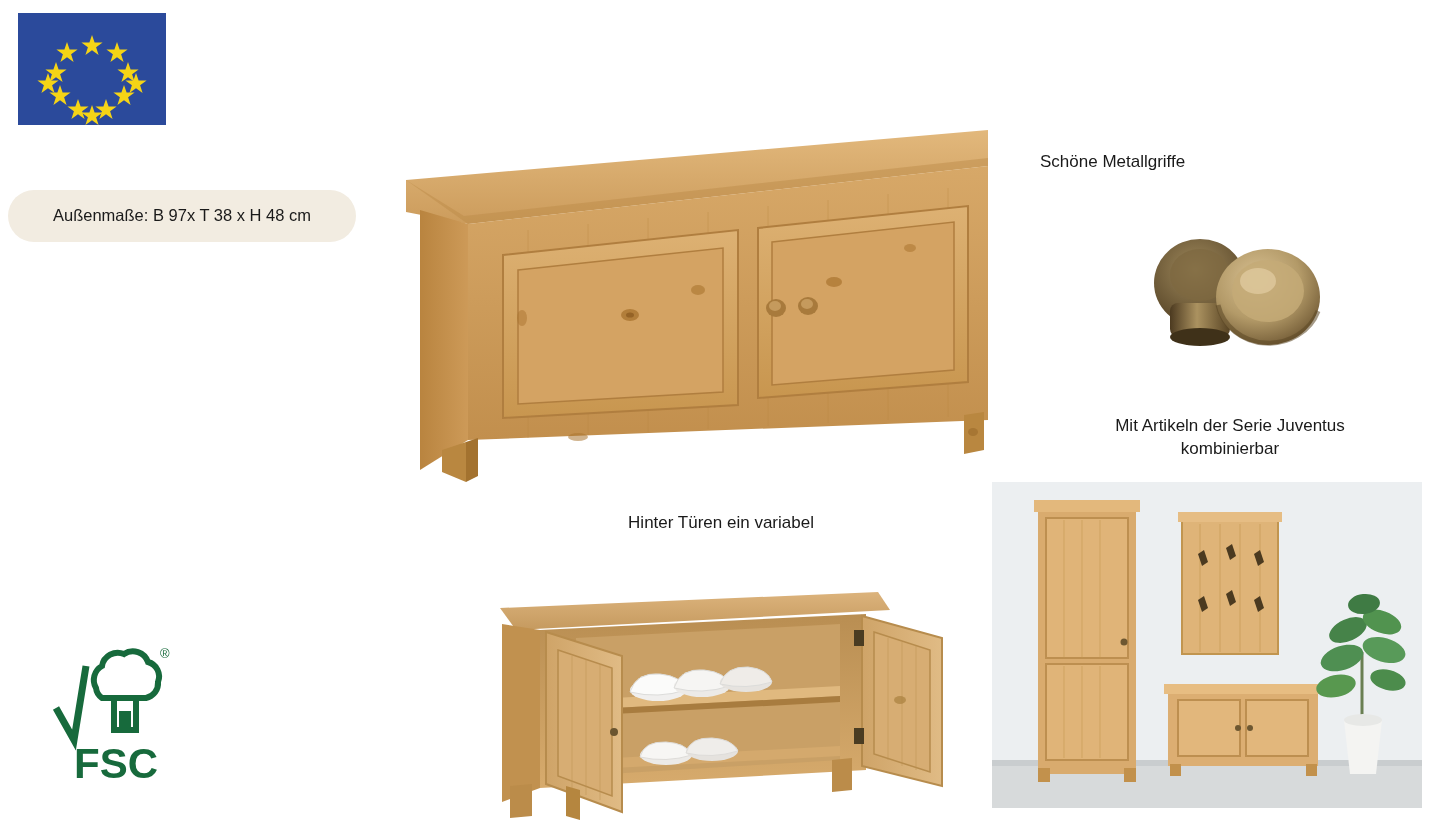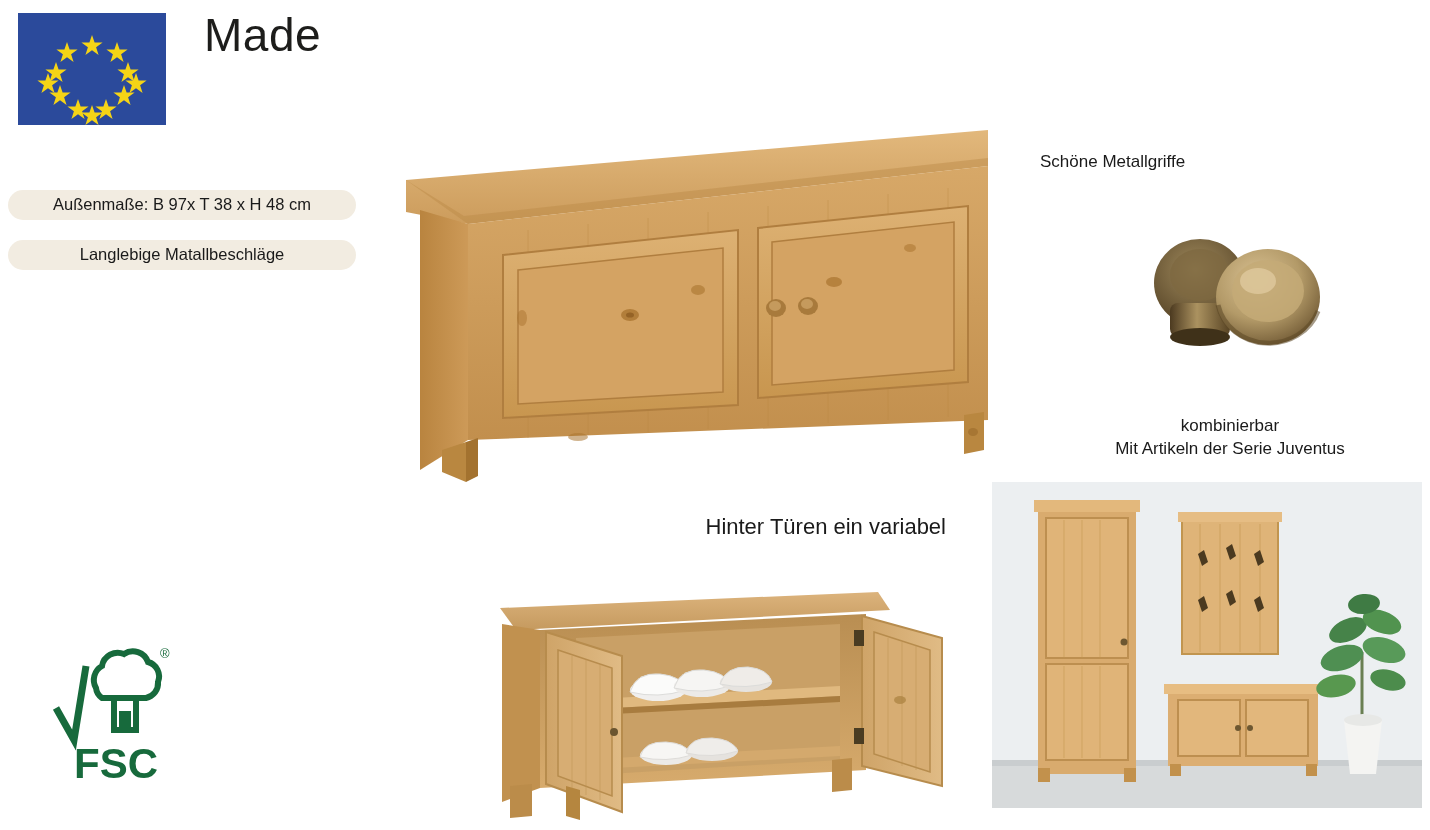--- a/index.html
+++ b/index.html
@@ -54,21 +54,21 @@
   #features {
     position: absolute;
     left: 8px;
     top: 190px;
     width: 348px;
   }
   .pill {
     background: #f2ece1;
     border-radius: 28px;
     margin-bottom: 20px;
-    padding: 3px 16px;
+    padding: 14px 16px;
     text-align: center;
     font-size: 16.5px;
     color: #1a1a1a;
     line-height: 1.45;
     box-sizing: border-box;
   }
 
   
   #fsc {
     position: absolute;
@@ -109,25 +109,25 @@
     top: 415px;
     width: 390px;
     text-align: center;
     font-size: 17px;
     line-height: 1.35;
   }
 
   
   #open-caption {
     position: absolute;
-    left: 576px;
+    left: 536px;
     top: 512px;
     width: 370px;
-    text-align: right;
-    font-size: 22px;
+    text-align: center;
+    font-size: 17px;
     line-height: 1.35;
   }
   #open-bench {
     position: absolute;
     left: 480px;
     top: 580px;
     width: 500px;
     height: 240px;
   }
 
@@ -159,27 +159,25 @@
         <polygon points="42,72 44.6,79.6 52.6,79.6 46.1,84.3 48.6,91.9 42,87.2 35.4,91.9 37.9,84.3 31.4,79.6 39.4,79.6"></polygon>
         <polygon points="88,86 90.6,93.6 98.6,93.6 92.1,98.3 94.6,105.9 88,101.2 81.4,105.9 83.9,98.3 77.4,93.6 85.4,93.6"></polygon>
         <polygon points="60,86 62.6,93.6 70.6,93.6 64.1,98.3 66.6,105.9 60,101.2 53.4,105.9 55.9,98.3 49.4,93.6 57.4,93.6"></polygon>
         <polygon points="74,92 76.6,99.6 84.6,99.6 78.1,104.3 80.6,111.9 74,107.2 67.4,111.9 69.9,104.3 63.4,99.6 71.4,99.6"></polygon>
         <polygon points="118,60 120.6,67.6 128.6,67.6 122.1,72.3 124.6,79.9 118,75.2 111.4,79.9 113.9,72.3 107.4,67.6 115.4,67.6"></polygon>
         <polygon points="30,60 32.6,67.6 40.6,67.6 34.1,72.3 36.6,79.9 30,75.2 23.4,79.9 25.9,72.3 19.4,67.6 27.4,67.6"></polygon>
       </g>
     </svg>
   </div>
   <div id="eu-text">
-    <div class="l1">Made</div>
   </div>
 </div>
 
 <div id="features">
   <div class="pill">Außenmaße: B 97x T 38 x H 48 cm</div>
-  <div class="pill">Langlebige Matallbeschläge</div>
 </div>
 
 <div id="fsc">
   <svg width="130" height="155" viewBox="0 0 130 155" aria-hidden="true">
     <g fill="none" stroke="#176a3c" stroke-width="6">
 
       <path d="M4 78 L22 110 L34 36" stroke-width="7" stroke-linecap="butt" stroke-linejoin="miter"></path>
 
       <path d="M44 58 a16 16 0 0 1 6 -22 a16 16 0 0 1 22 -12 a16 16 0 0 1 24 8 a15 15 0 0 1 10 20 a15 15 0 0 1 -12 16 l-44 0 a14 14 0 0 1 -6 -10 z"></path>
 
@@ -288,22 +286,22 @@
     <ellipse cx="60" cy="132" rx="30" ry="9" fill="#3f3119"></ellipse>
 
     <ellipse cx="128" cy="92" rx="52" ry="48" fill="url(#knobTop)"></ellipse>
     <ellipse cx="128" cy="86" rx="36" ry="31" fill="#c4aa77" opacity="0.85"></ellipse>
     <ellipse cx="118" cy="76" rx="18" ry="13" fill="#e2cda2" opacity="0.7"></ellipse>
     <path d="M78 100 a52 48 0 0 0 100 6" fill="none" stroke="#5b4724" stroke-width="5" opacity="0.55"></path>
   </svg>
 </div>
 
 <div id="series-caption">
+  <div>Mit Artikeln der Serie Juventus</div>
   <div>kombinierbar</div>
-  <div>Mit Artikeln der Serie Juventus</div>
 </div>
 
 <div id="open-caption">
   <div>Hinter Türen ein variabel</div>
 </div>
 
 <div id="open-bench">
   <svg width="500" height="240" viewBox="0 0 500 240" aria-hidden="true">
     <defs>
       <linearGradient id="oTop" x1="0" y1="0" x2="0" y2="1">

